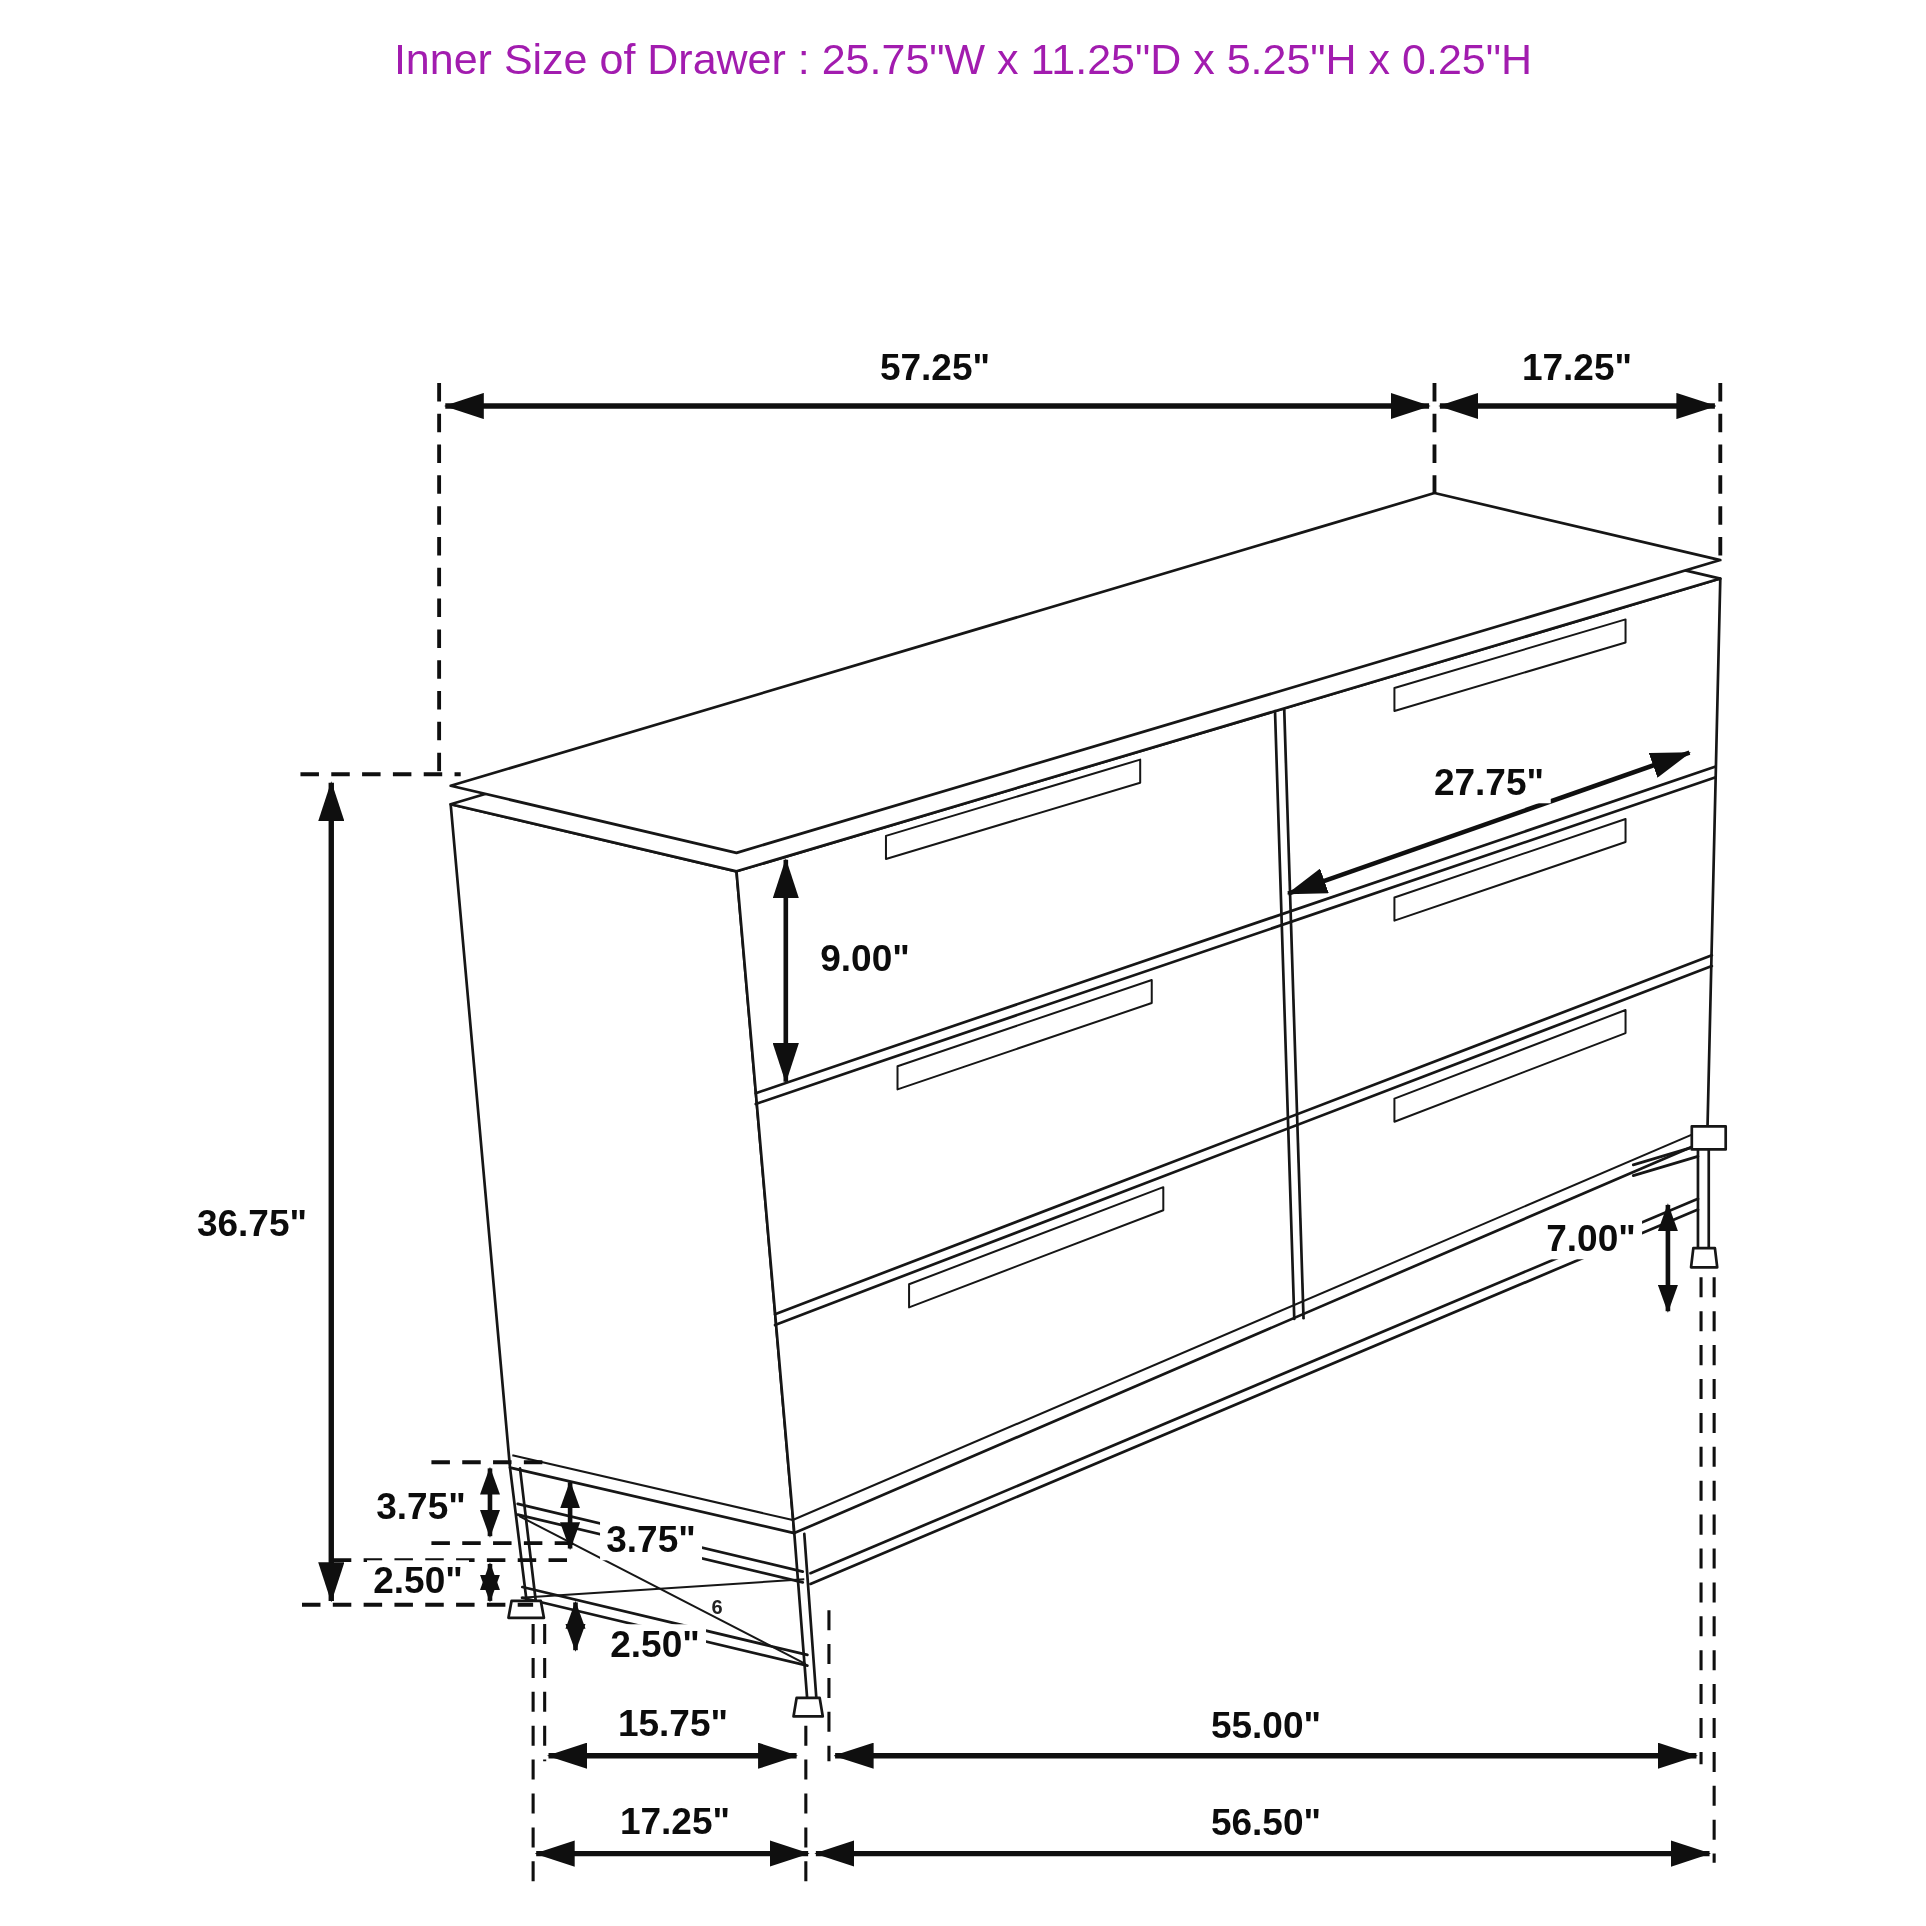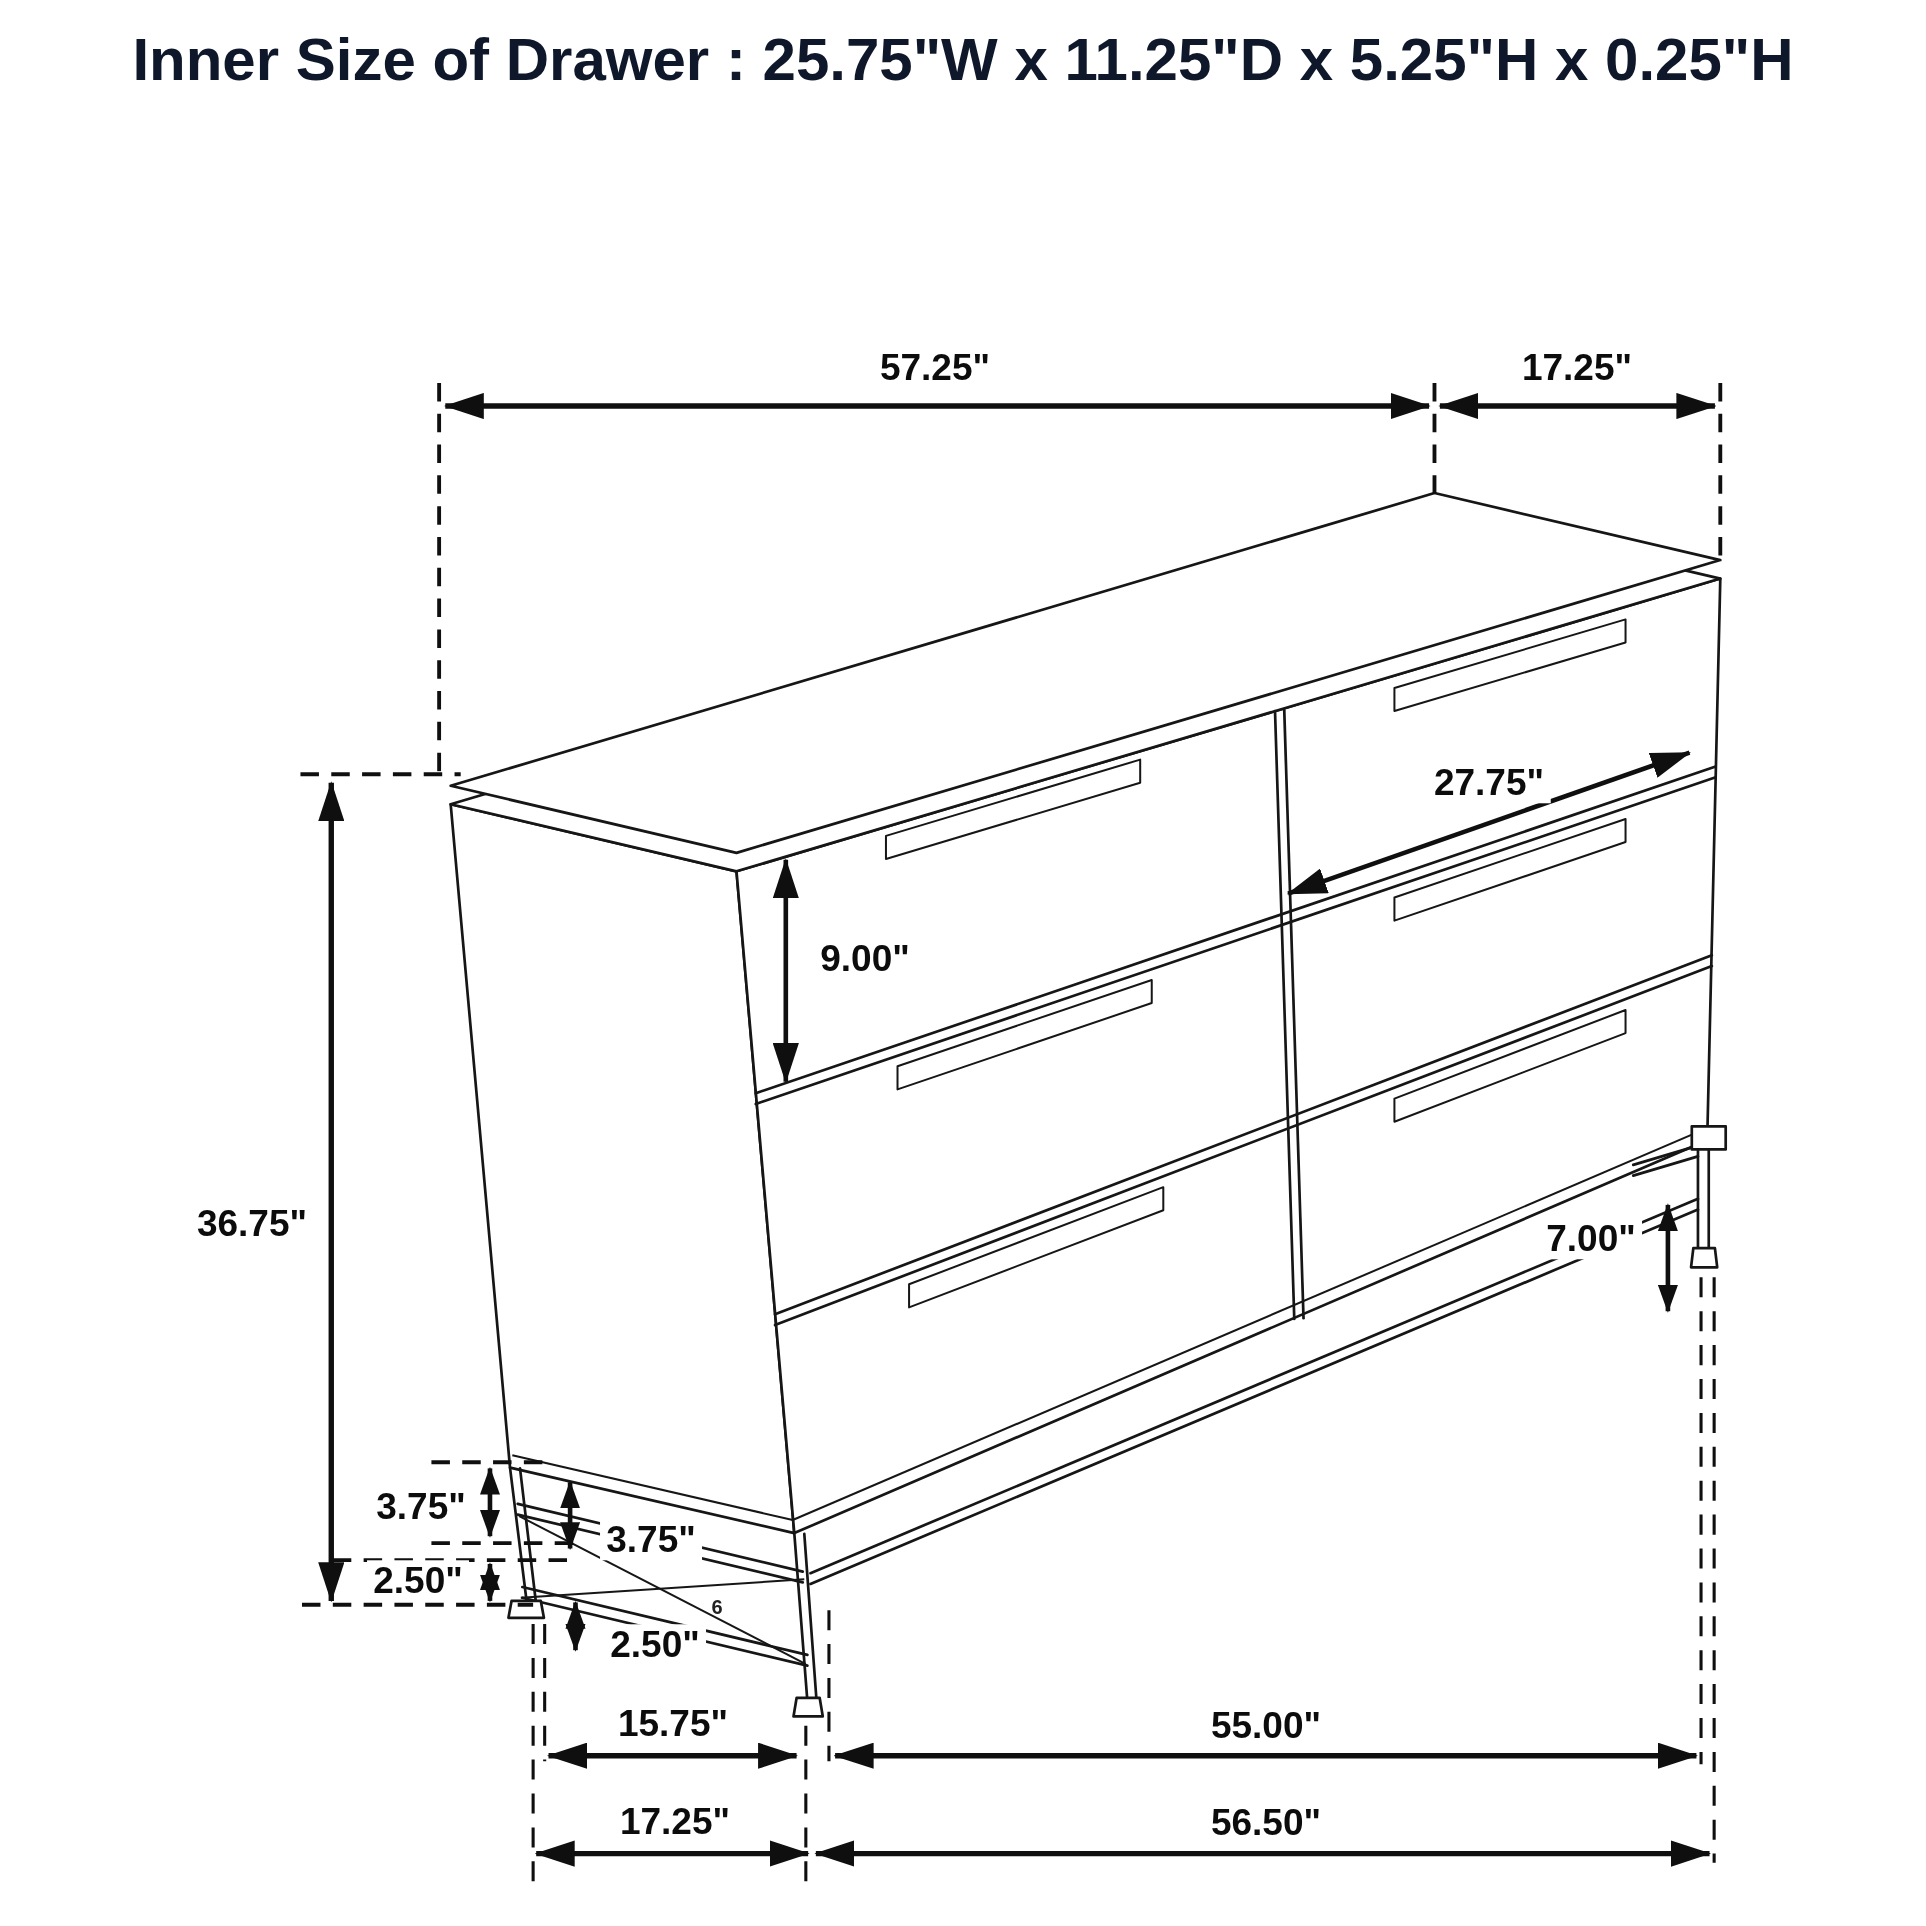--- a/index.html
+++ b/index.html
@@ -12,21 +12,21 @@
   .handle{fill:#ffffff;stroke:#161616;stroke-width:2.6;stroke-linejoin:round;}
   .dash{stroke:#0f0f0f;stroke-width:5;stroke-dasharray:24 16;fill:none;}
   .dash2{stroke:#0f0f0f;stroke-width:4;stroke-dasharray:26 18;fill:none;}
   .dim{stroke:#0f0f0f;stroke-width:7;fill:none;}
   .dims{stroke:#0f0f0f;stroke-width:6;fill:none;}
   .ah{fill:#0f0f0f;}
   .dim-label{position:absolute;transform:translate(-50%,-50%);
              font-weight:bold;font-size:37px;line-height:1.12;color:#0c0c0c;
              background:#ffffff;padding:0 6.2px;white-space:nowrap;}
   .page-title{position:absolute;transform:translate(-50%,-50%);
-              font-weight:bold;font-size:60px;color:#0f172a;white-space:nowrap;
+              font-weight:normal;font-size:43px;color:#a21caf;white-space:nowrap;
               font-family:"Liberation Sans",sans-serif;}
   .artifact{position:absolute;transform:translate(-50%,-50%);
             font-weight:bold;font-size:20px;color:#222;}
 </style>
 </head>
 <body>
 
 <div id="stage">
 
   <svg id="artwork" viewBox="0 0 2500 2500" xmlns="http://www.w3.org/2000/svg">

